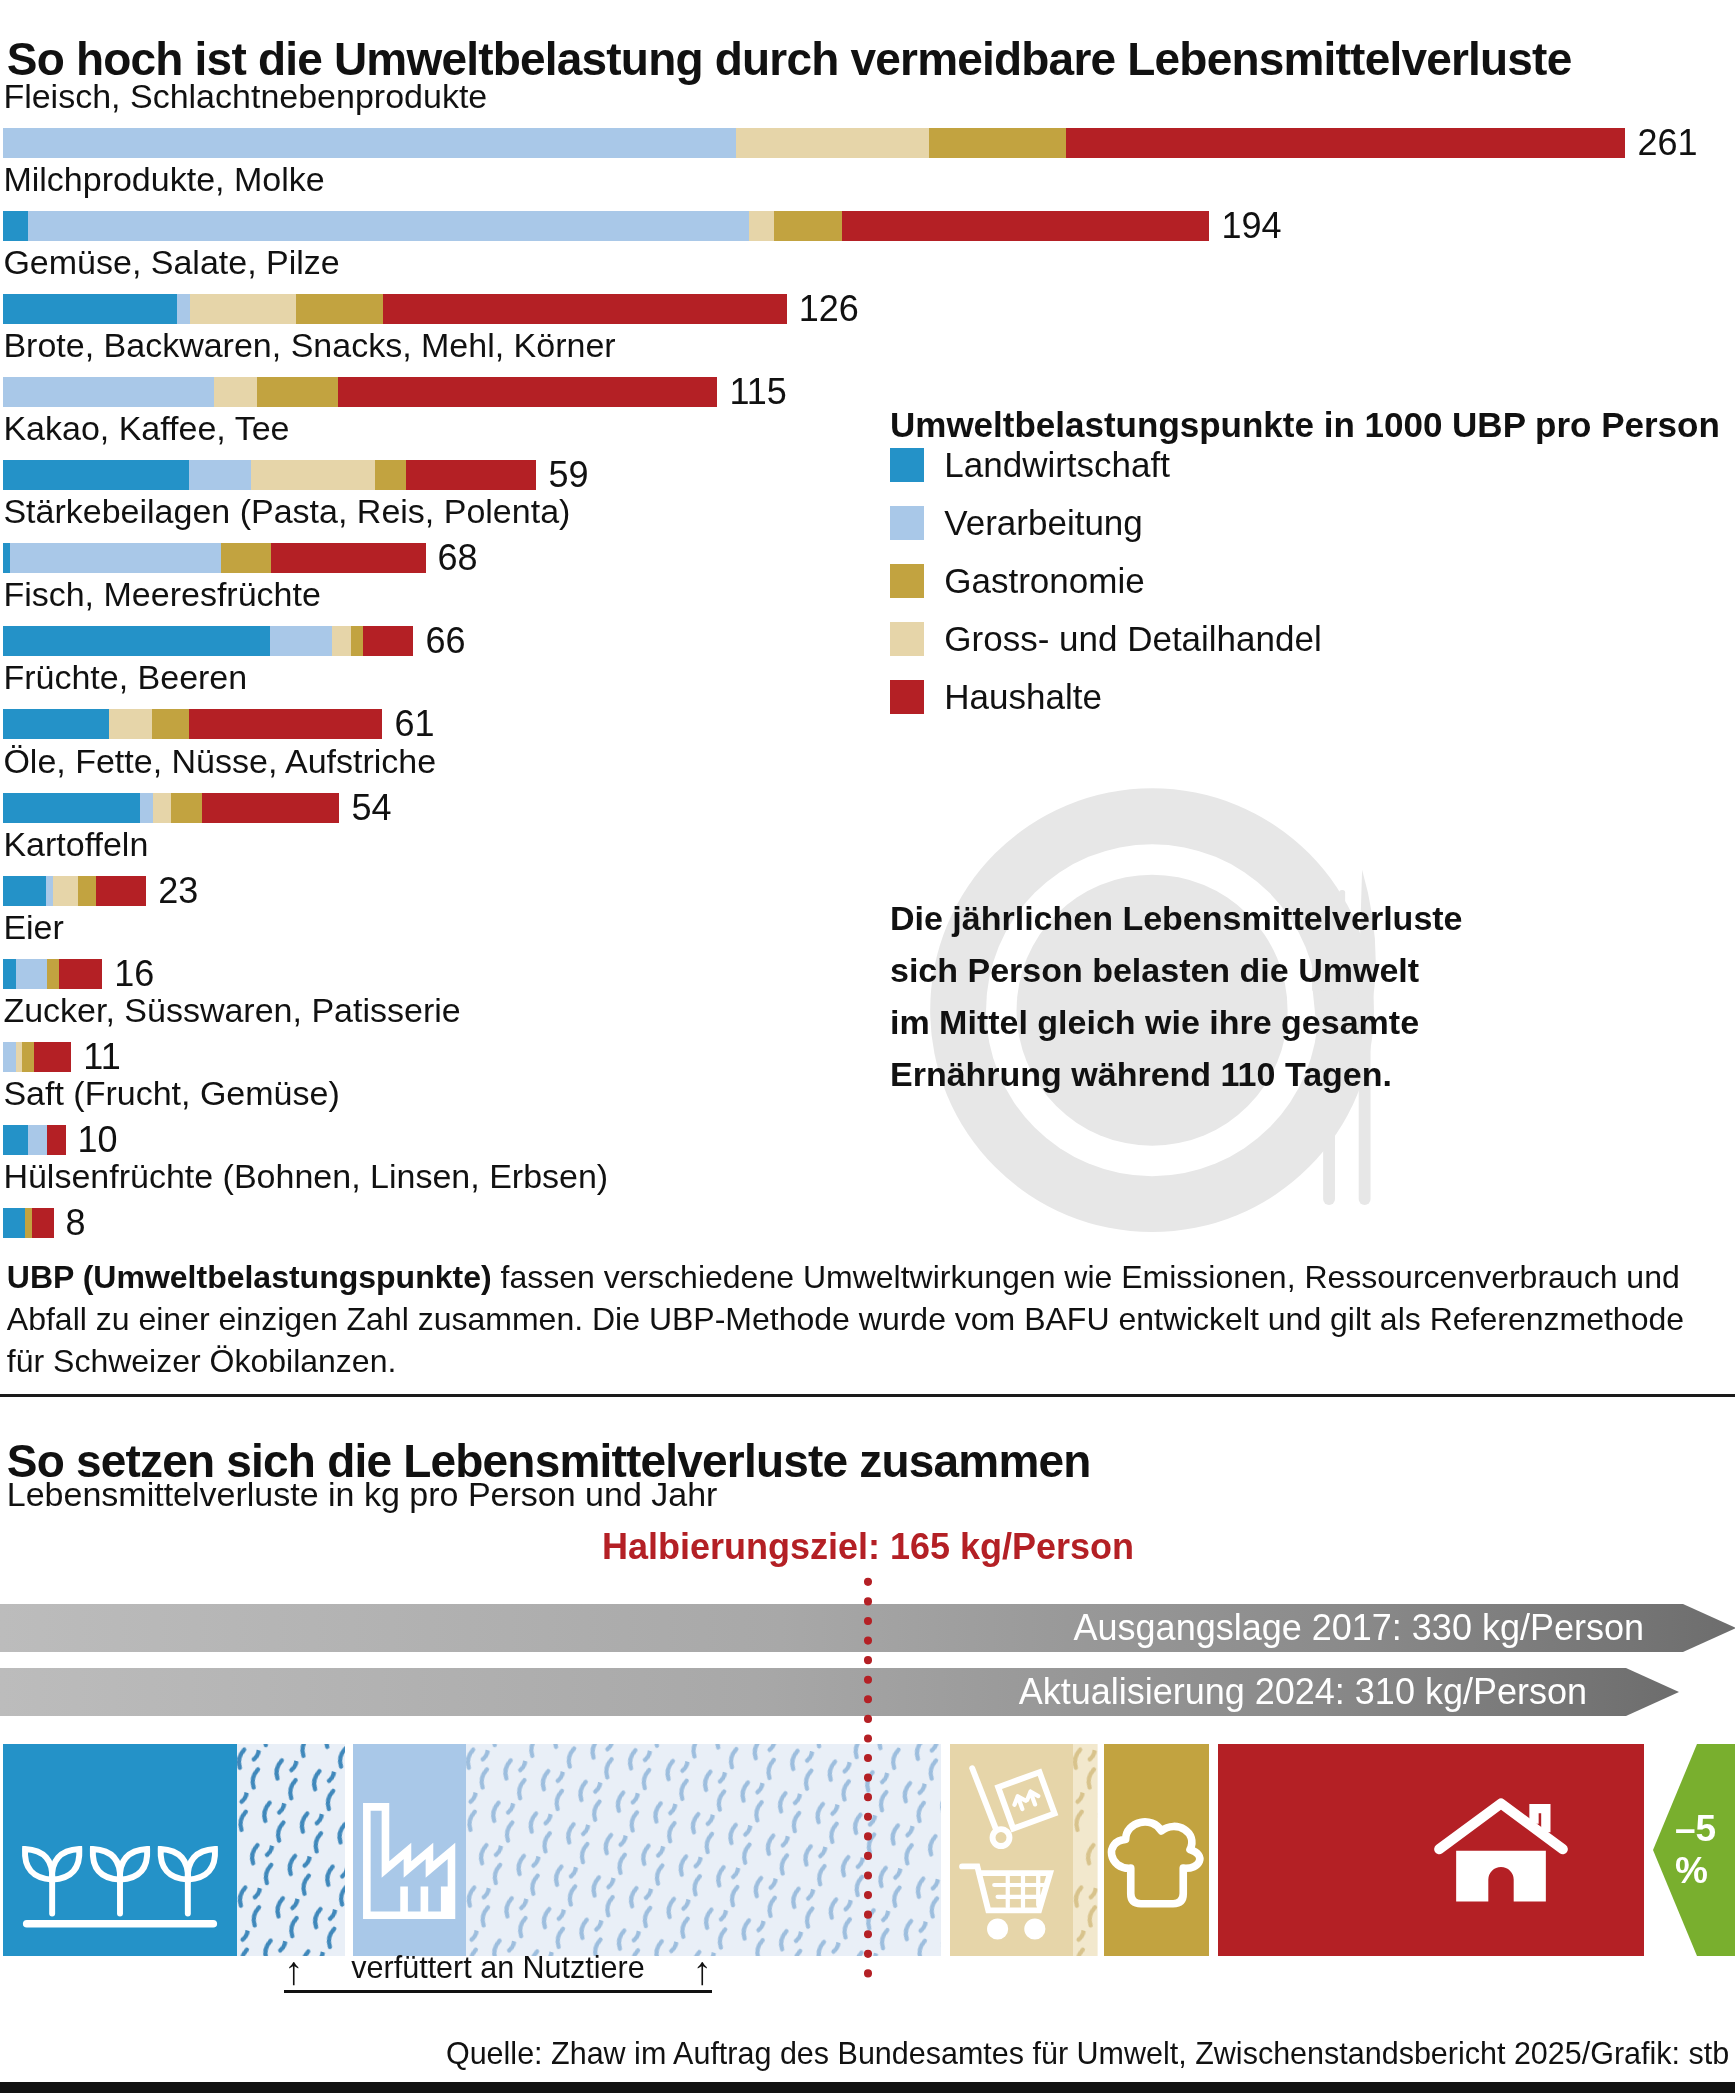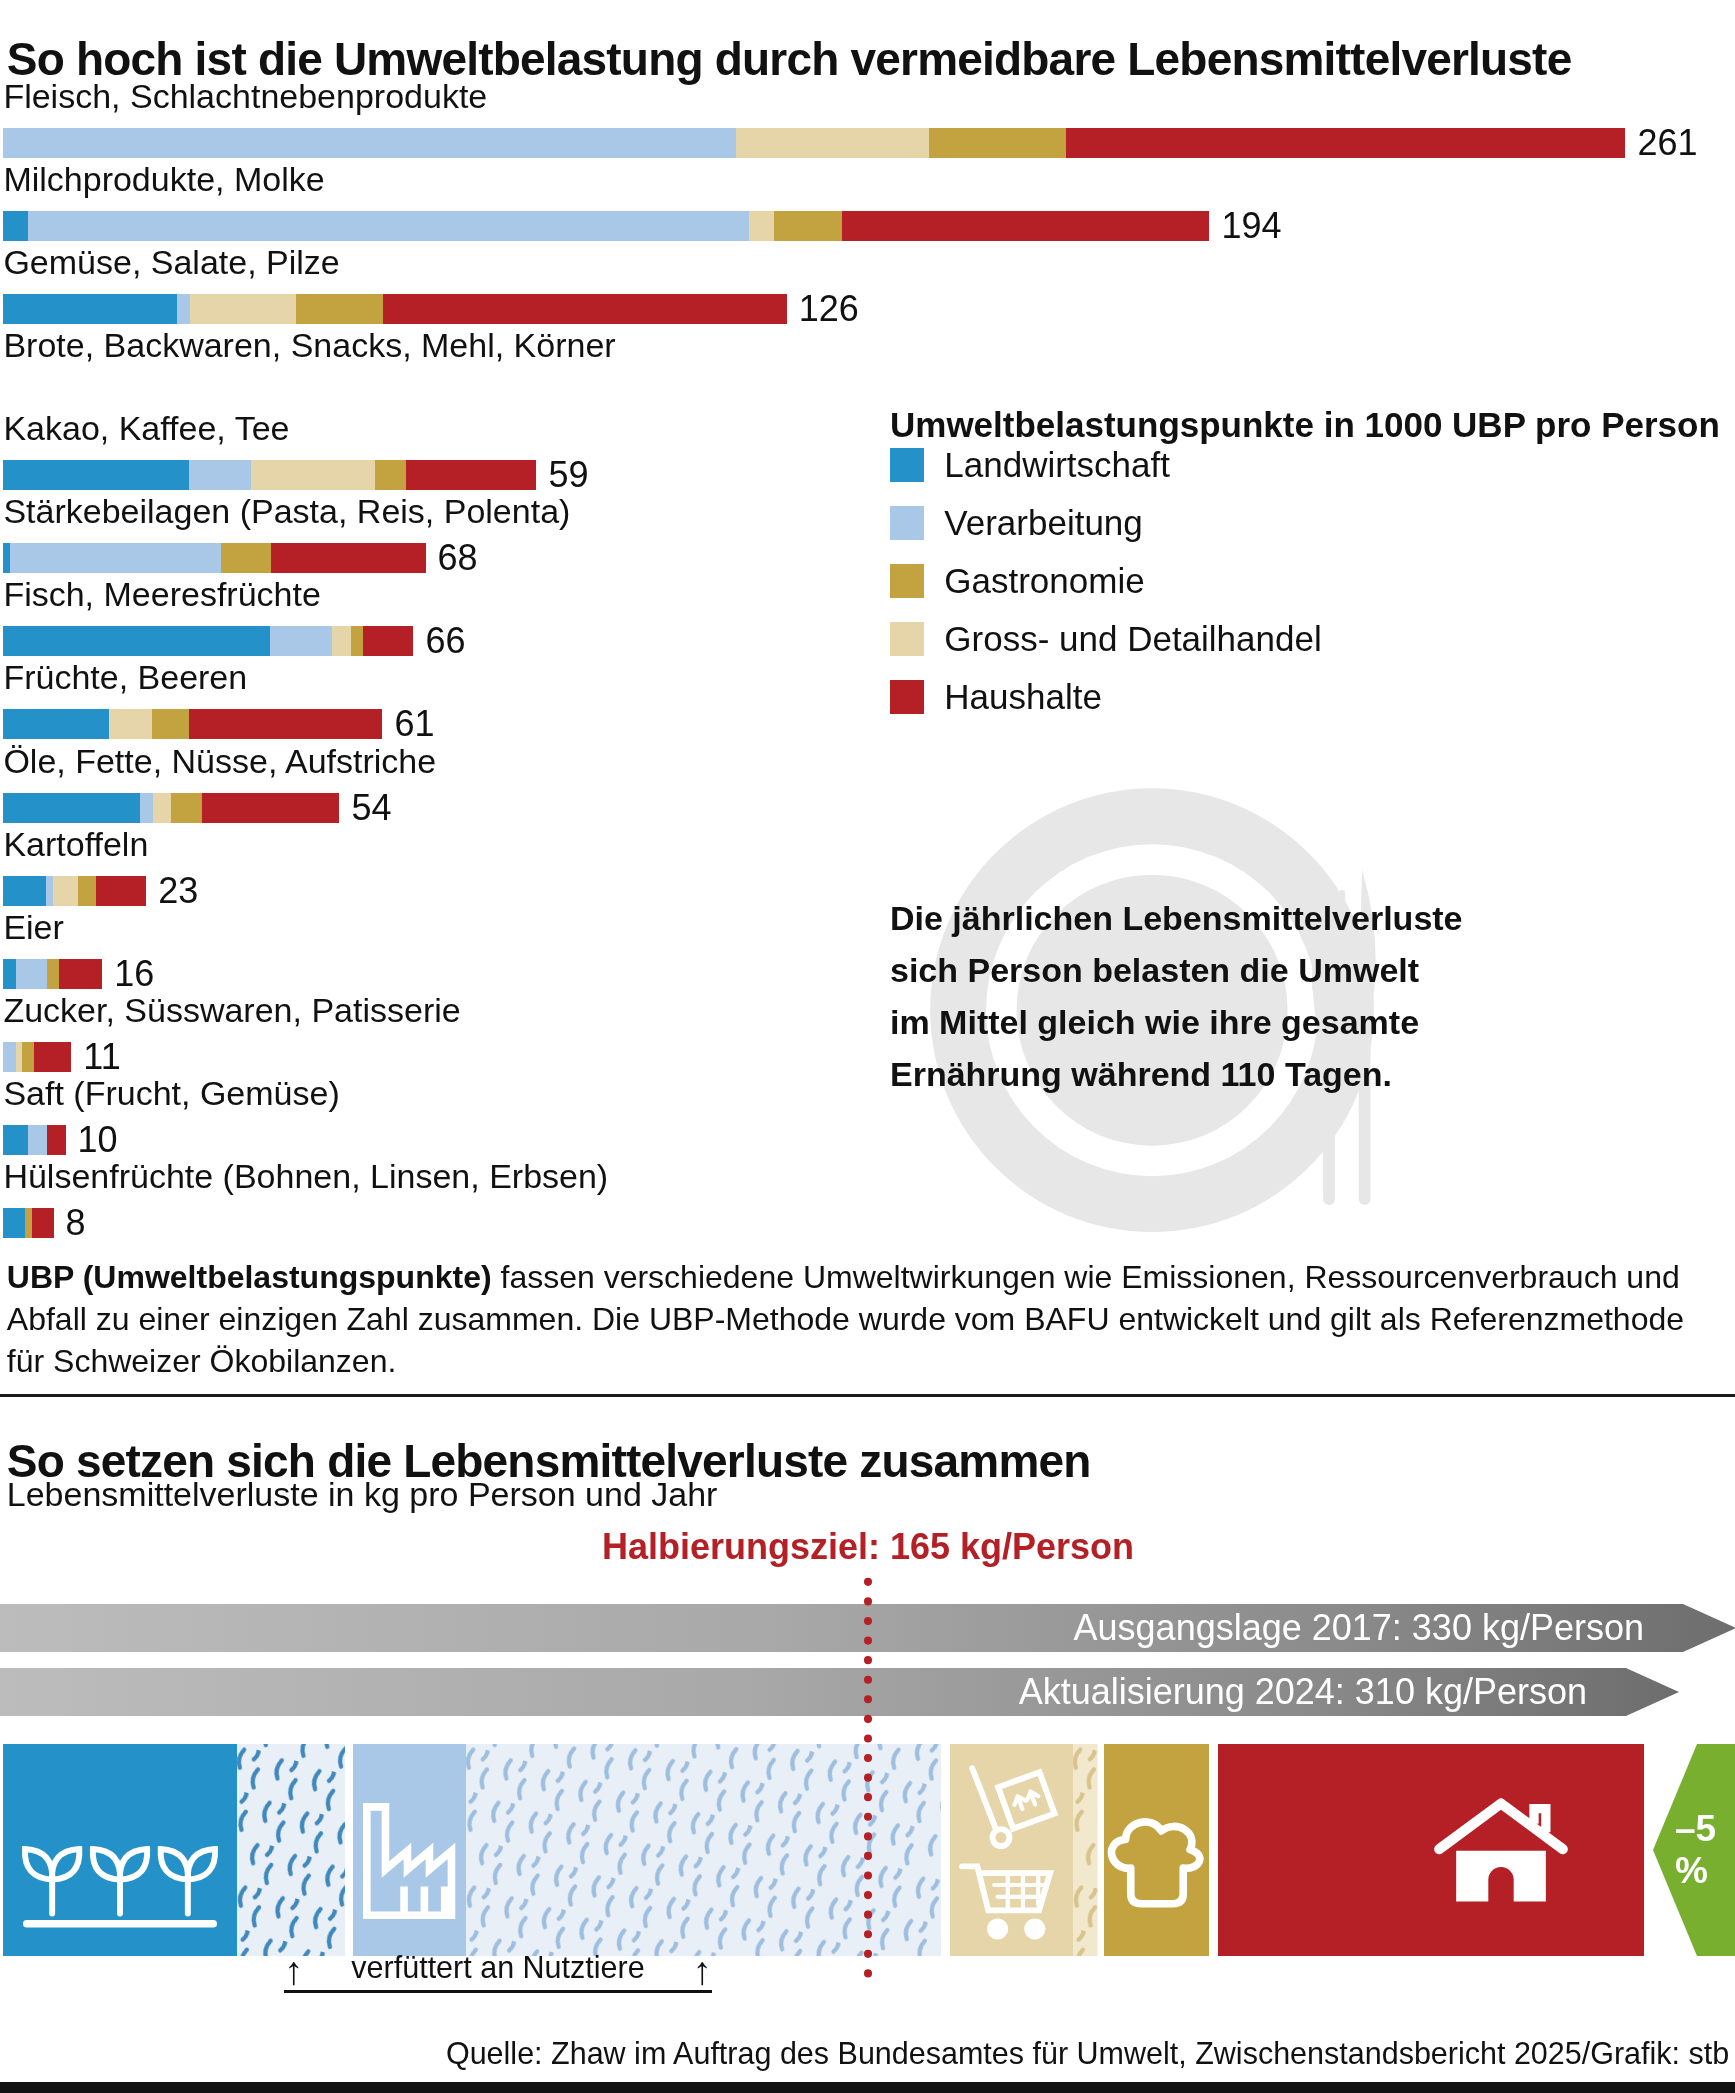--- a/index.html
+++ b/index.html
@@ -89,20 +89,27 @@
           <div class="seg" style="width: 174px; background: rgb(36, 146, 200);"></div>
           <div class="seg" style="width: 12.4px; background: rgb(169, 200, 232);"></div>
           <div class="seg" style="width: 106px; background: rgb(230, 213, 169);"></div>
           <div class="seg" style="width: 87px; background: rgb(194, 163, 64);"></div>
           <div class="seg" style="width: 404px; background: rgb(180, 32, 37);"></div>
           <span class="val">126</span>
         </div>
       </div>
       <div class="row" style="top: 321px;">
         <div class="cat">Brote, Backwaren, Snacks, Mehl, Körner</div>
+        <div class="barline">
+          <div class="seg" style="width: 211px; background: rgb(169, 200, 232);"></div>
+          <div class="seg" style="width: 43px; background: rgb(230, 213, 169);"></div>
+          <div class="seg" style="width: 81px; background: rgb(194, 163, 64);"></div>
+          <div class="seg" style="width: 379px; background: rgb(180, 32, 37);"></div>
+          <span class="val">115</span>
+        </div>
       </div>
       <div class="row" style="top: 404px;">
         <div class="cat">Kakao, Kaffee, Tee</div>
         <div class="barline">
           <div class="seg" style="width: 186px; background: rgb(36, 146, 200);"></div>
           <div class="seg" style="width: 62px; background: rgb(169, 200, 232);"></div>
           <div class="seg" style="width: 124px; background: rgb(230, 213, 169);"></div>
           <div class="seg" style="width: 31px; background: rgb(194, 163, 64);"></div>
           <div class="seg" style="width: 130px; background: rgb(180, 32, 37);"></div>
           <span class="val">59</span>

